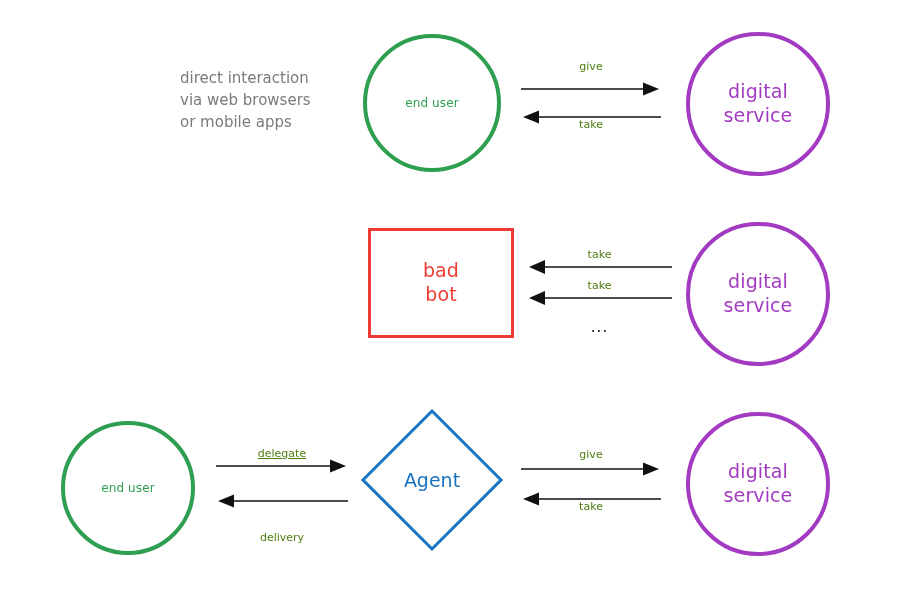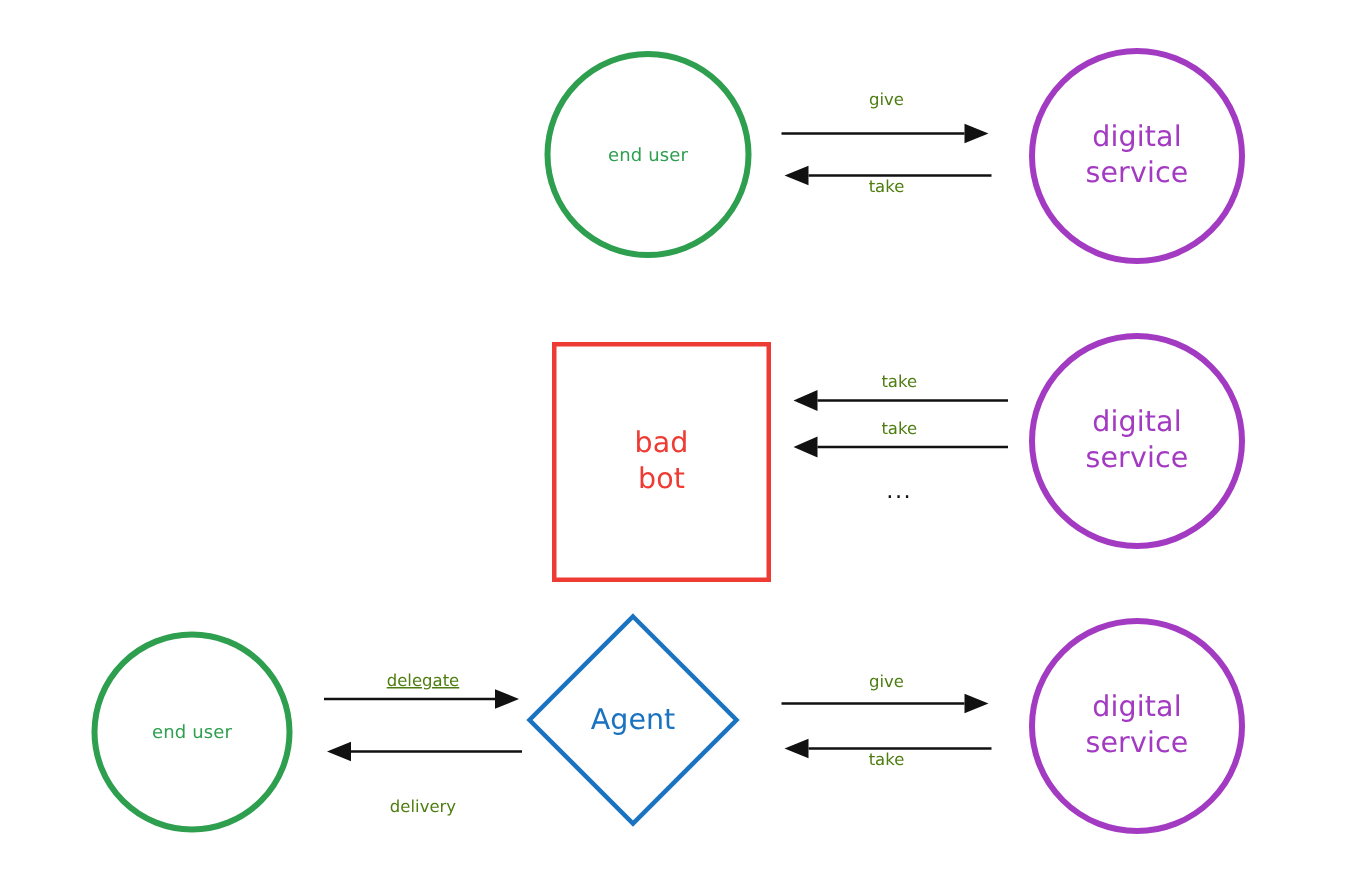--- a/index.html
+++ b/index.html
@@ -114,20 +114,23 @@
     font-size: 15px;
     color: #111111;
     letter-spacing: 1px;
   }
 </style>
 </head>
 <body>
 
 <div id="canvas">
 
+  <div class="note" style="left:180px; top:68px; width:170px;">direct interaction
+via web browsers
+or mobile apps</div>
 
   <div class="node circle circle-green" style="left:363px; top:34px; width:138px; height:138px;">
     <span class="node-label">end user</span>
   </div>
 
   <div class="connector" style="left:521px; top:80px; width:140px; height:18px;">
     <svg width="140" height="18" viewBox="0 0 140 18">
       <line x1="0" y1="9" x2="122" y2="9" stroke="#111111" stroke-width="1.6"></line>
       <polygon points="122,2.5 138,9 122,15.5" fill="#111111"></polygon>
     </svg>
@@ -140,21 +143,21 @@
       <polygon points="18,2.5 2,9 18,15.5" fill="#111111"></polygon>
     </svg>
   </div>
   <div class="edge-label" style="left:521px; top:118px; width:140px;">take</div>
 
   <div class="node circle circle-purple" style="left:686px; top:32px; width:144px; height:144px;">
     <span class="node-label">digital
 service</span>
   </div>
 
-  <div class="node square-red" style="left:368px; top:228px; width:146px; height:160px;">
+  <div class="node square-red" style="left:368px; top:228px; width:146px; height:110px;">
     <span class="node-label">bad
 bot</span>
   </div>
 
   <div class="connector" style="left:527px; top:258px; width:145px; height:18px;">
     <svg width="145" height="18" viewBox="0 0 145 18">
       <line x1="18" y1="9" x2="145" y2="9" stroke="#111111" stroke-width="1.6"></line>
       <polygon points="18,2 2,9 18,16" fill="#111111"></polygon>
     </svg>
   </div>
@@ -188,21 +191,21 @@
   <div class="edge-label" style="left:216px; top:447px; width:132px;text-decoration:underline;">delegate</div>
 
   <div class="connector" style="left:216px; top:492px; width:132px; height:18px;">
     <svg width="132" height="18" viewBox="0 0 132 18">
       <line x1="18" y1="9" x2="132" y2="9" stroke="#111111" stroke-width="1.6"></line>
       <polygon points="18,2.5 2,9 18,15.5" fill="#111111"></polygon>
     </svg>
   </div>
   <div class="edge-label" style="left:216px; top:503px; width:132px;margin-top:28px;">delivery</div>
 
-  <div class="diamond" style="left:350px; top:408px; width:144px; height:144px;text-align:center;">
+  <div class="diamond" style="left:360px; top:408px; width:144px; height:144px;text-align:center;">
     <svg width="144" height="144" viewBox="0 0 144 144">
       <polygon points="72,3 141,72 72,141 3,72" fill="#ffffff" stroke="#1a73c0" stroke-width="3"></polygon>
     </svg>
     <span class="node-label">Agent</span>
   </div>
 
   <div class="connector" style="left:521px; top:460px; width:140px; height:18px;">
     <svg width="140" height="18" viewBox="0 0 140 18">
       <line x1="0" y1="9" x2="122" y2="9" stroke="#111111" stroke-width="1.6"></line>
       <polygon points="122,2.5 138,9 122,15.5" fill="#111111"></polygon>

